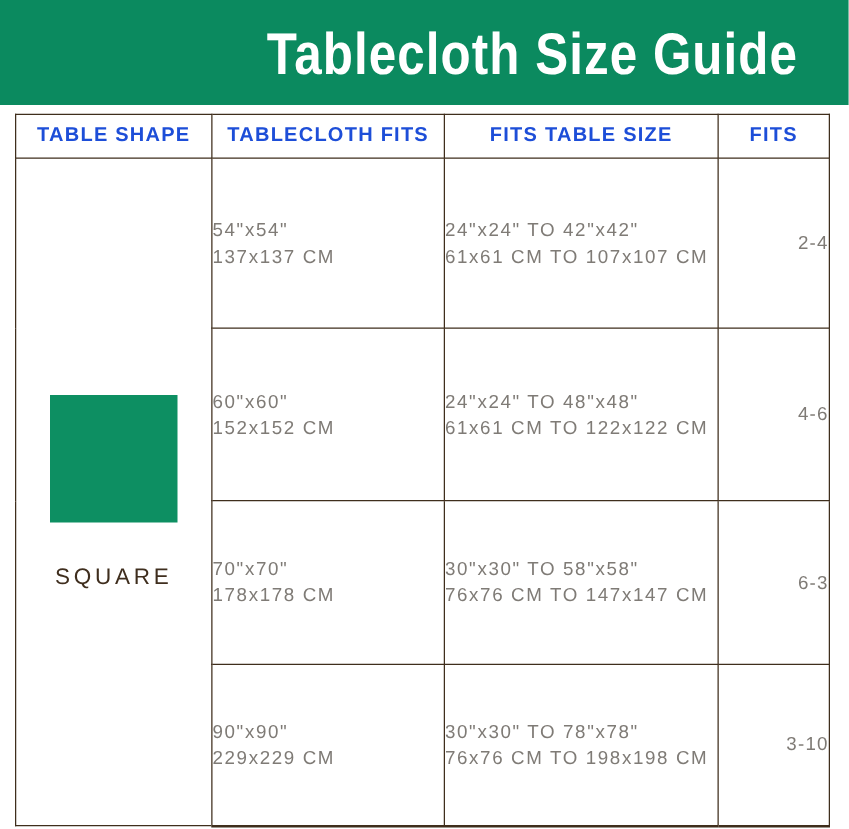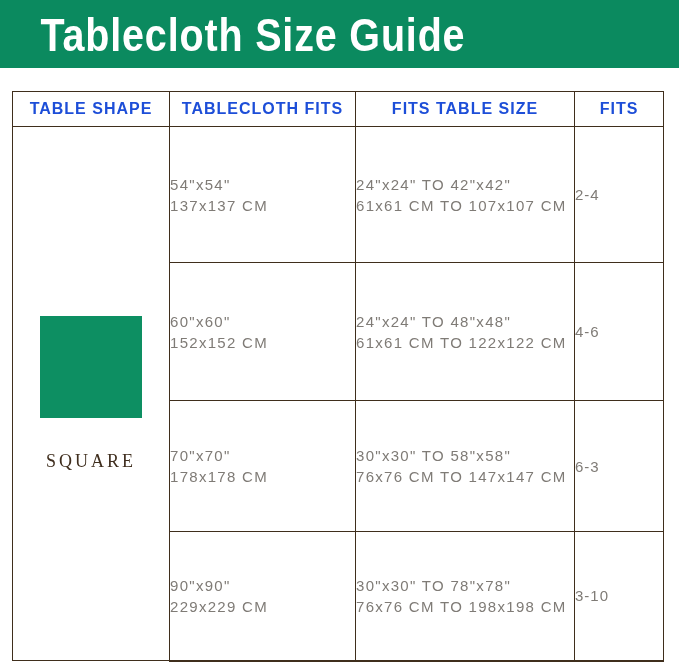--- a/index.html
+++ b/index.html
@@ -7,23 +7,23 @@
     width: 679px; height: 663px;
     background: #ffffff;
     font-family: "Liberation Sans", sans-serif;
     position: relative;
     overflow: hidden;
   }
 
   
   .banner {
     position: absolute; top: 0; left: 0;
-    width: 679px; height: 68px;
+    width: 679px; height: 84px;
     background: #0b8a5f;
-    display: flex; align-items: center; justify-content: flex-start;
+    display: flex; align-items: center; justify-content: flex-end;
   }
   .banner h1 {
     margin: 0;
     color: #ffffff;
     font-size: 47px;
     font-weight: 700;
     letter-spacing: 1px;
     transform: scaleX(0.84);
     transform-origin: center;
     white-space: nowrap;
@@ -56,37 +56,36 @@
 
   td.cell {
     color: #7f7b76;
     font-size: 15px;
     line-height: 21px;
     letter-spacing: 1.3px;
     vertical-align: middle;
   }
   td.size-cell { padding-left: 32px; }
   td.fits-cell { padding-left: 14px; }
-  td.seats-cell { text-align: left; letter-spacing: 1px; }
+  td.seats-cell { text-align: right; letter-spacing: 1px; }
   .cell-line { display: block; white-space: nowrap; }
 
   
   td.shape-cell { text-align: center; vertical-align: middle; }
   .square-swatch {
     width: 102px; height: 102px;
     background: #0d8f62;
     margin: 0 auto;
   }
   .shape-label {
     margin-top: 33px;
     font-size: 18px;
     letter-spacing: 3px;
     color: #3f2e1e;
     font-weight: 400;
-    font-family: Liberation Serif, serif;
   }
 
   .r1 { height: 136px; }
   .r2 { height: 138px; }
   .r3 { height: 131px; }
   .r4 { height: 129px; }
 </style>
 </head>
 <body>
 

